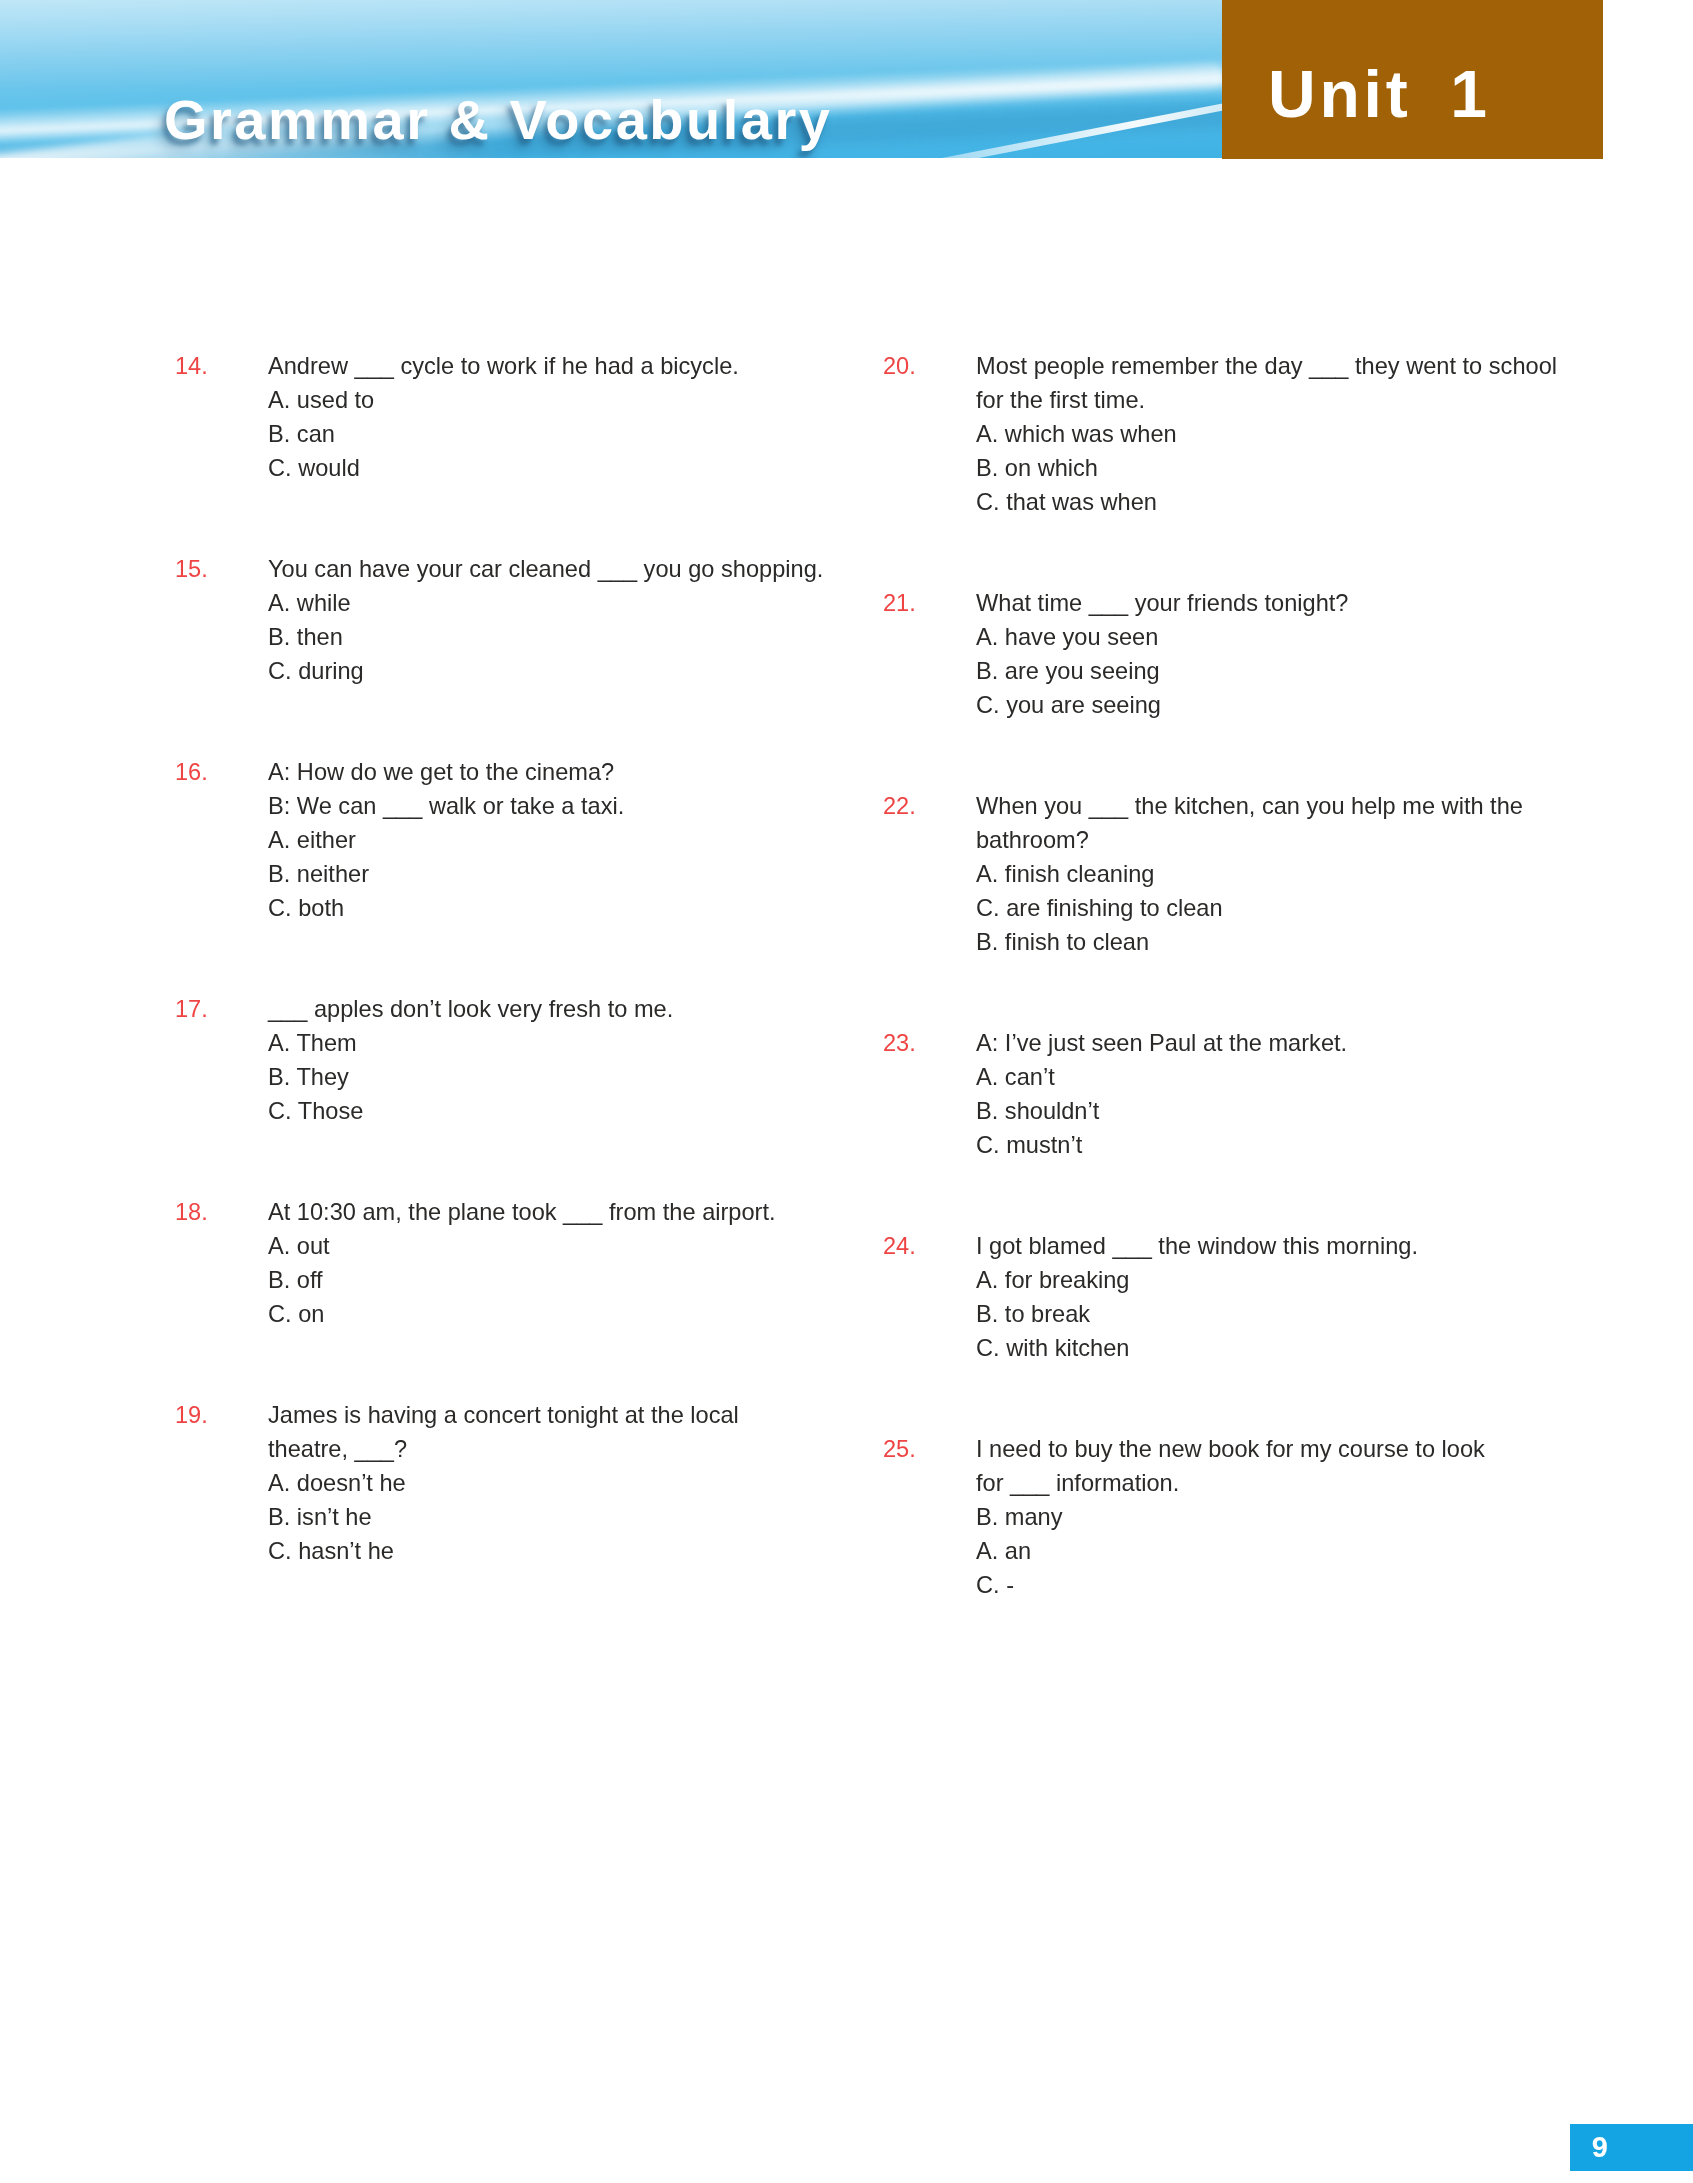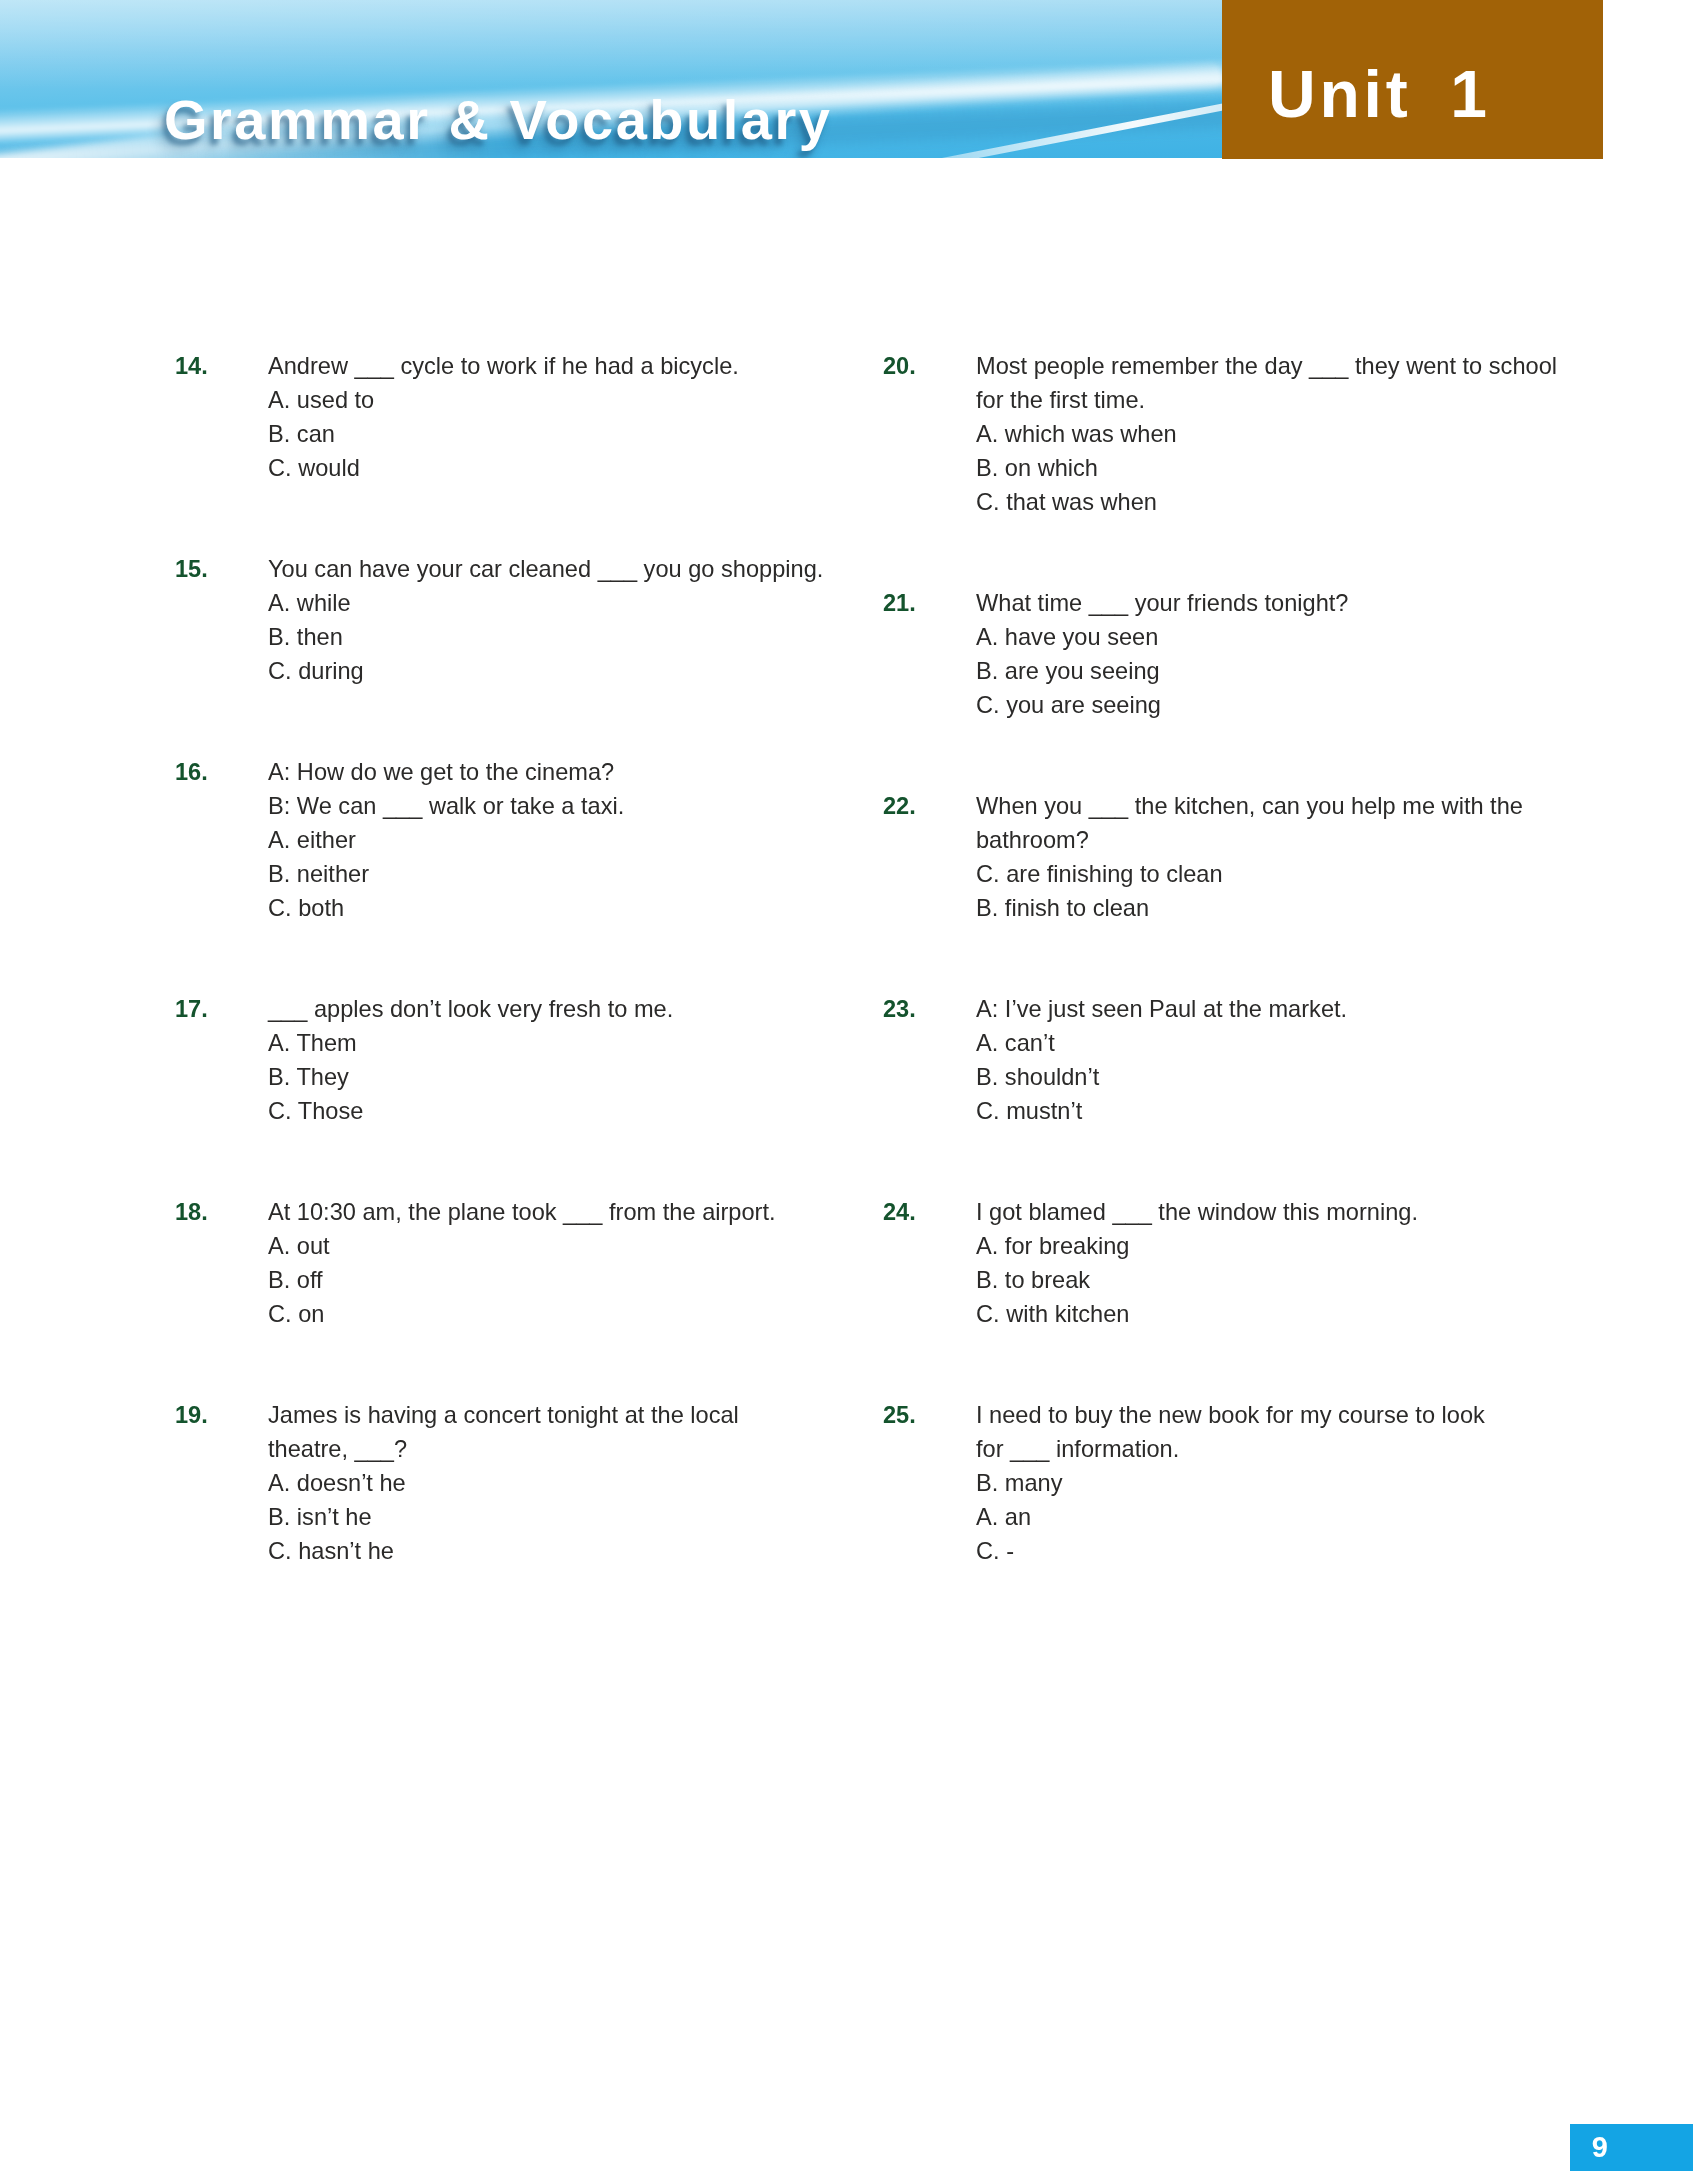--- a/index.html
+++ b/index.html
@@ -50,22 +50,22 @@
   }
 
   
   .col { position:absolute; top:349px; }
   .col-left  { left:175px;  width:691px; }
   .col-right { left:883px; width:762px; }
 
   .question { display:flex; margin-bottom:67px; }
   .qnum {
     flex:0 0 55px; width:55px;
-    font-size:23.6px; font-weight:700; line-height:34px;
-    color:#14532d;
+    font-size:23.6px; font-weight:400; line-height:34px;
+    color:#ef4444;
   }
   .qbody { flex:1 1 auto;margin-left:38px; }
   .qline, .opt {
     font-size:23.6px; line-height:34px; white-space:nowrap; color:#2b2a29;
   }
 
   
   .page-badge {
     position:absolute; left:1570px; top:2124px; width:124px; height:47px;
     background:#14a4e4;
@@ -181,20 +181,21 @@
         <div class="opt">B. are you seeing</div>
         <div class="opt">C. you are seeing</div>
       </div>
     </div>
 
     <div class="question">
       <div class="qnum">22.</div>
       <div class="qbody">
         <div class="qline">When you ___ the kitchen, can you help me with the</div>
         <div class="qline">bathroom?</div>
+        <div class="opt">A. finish cleaning</div>
         <div class="opt">C. are finishing to clean</div>
         <div class="opt">B. finish to clean</div>
       </div>
     </div>
 
     <div class="question">
       <div class="qnum">23.</div>
       <div class="qbody">
         <div class="qline">A: I’ve just seen Paul at the market.</div>
         <div class="opt">A. can’t</div>

